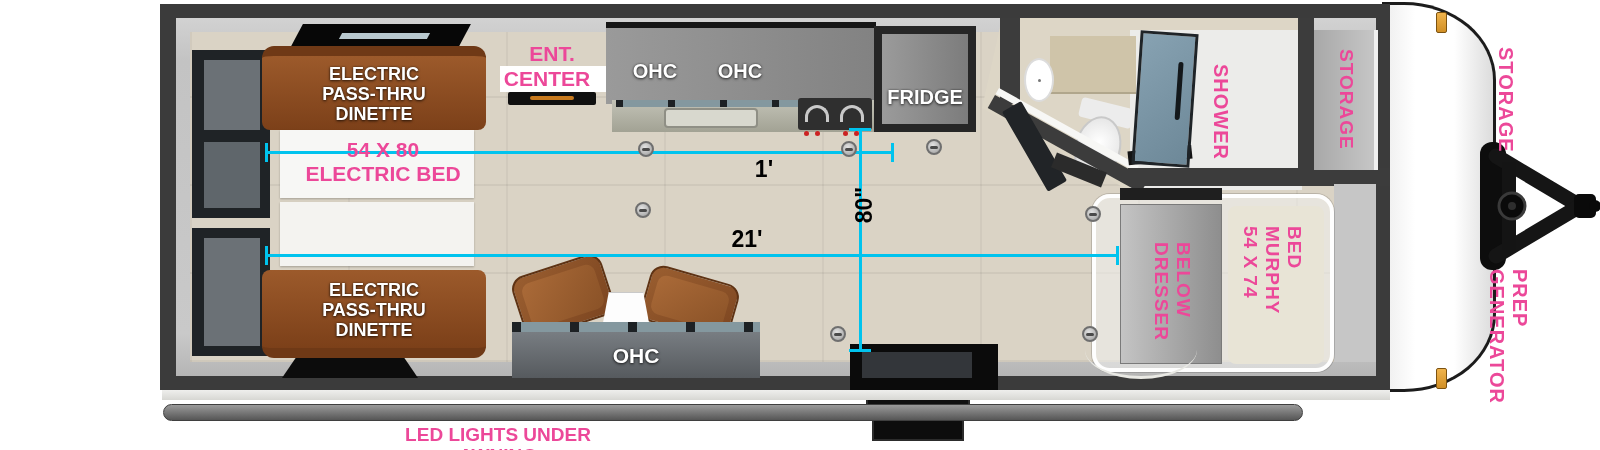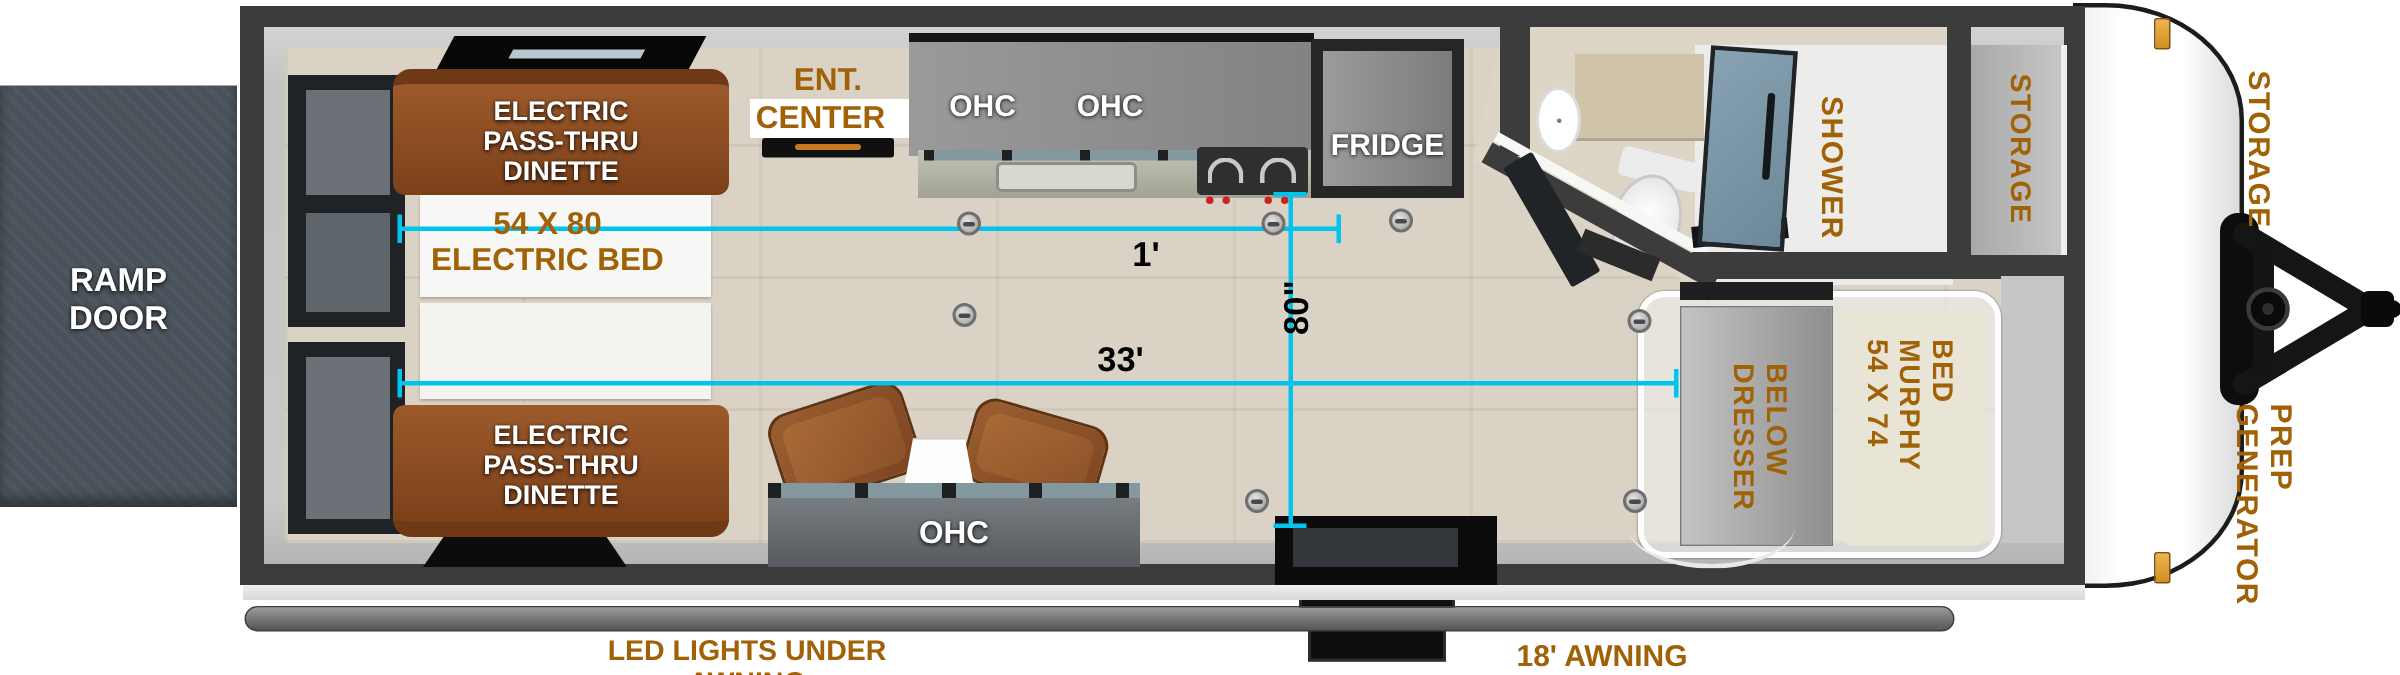--- a/index.html
+++ b/index.html
@@ -1,21 +1,21 @@
 <!DOCTYPE html>
 <html><head>
 <meta charset="utf-8">
 <style>
   html,body{margin:0;padding:0;background:#fff;}
   #canvas{position:relative;width:1600px;height:450px;background:#fff;overflow:hidden;
           font-family:"Liberation Sans","DejaVu Sans",sans-serif;}
   .abs{position:absolute;}
   .lbl{font-weight:bold;white-space:pre-line;text-align:center;line-height:1.12;}
   .wt{color:#fff;text-shadow:0 1px 3px rgba(0,0,0,.7),0 0 2px rgba(0,0,0,.45);}
-  .bk{color:#a16207;}
+  .bk{color:#ec4899;}
   .v{writing-mode:vertical-lr;text-orientation:mixed;white-space:pre-line;font-weight:bold;
      display:flex;align-items:center;justify-content:center;letter-spacing:1px;line-height:1.15;}
   .dim{background:#00C3EE;}
   .dimlbl{font-weight:bold;color:#000;font-size:23px;text-align:center;}
   .light{width:16px;height:16px;border-radius:50%;background:radial-gradient(circle at 40% 35%,#e3e3e3,#9b9b9b);
          border:2px solid #6f6f6f;box-sizing:border-box;}
   .light::after{content:"";position:absolute;left:2px;top:5px;width:8px;height:3px;background:#4a4a4a;border-radius:2px;}
   .chair{background:linear-gradient(135deg,#9a5e30,#7c4520);border-radius:14px;border:2px solid #5f3314;box-sizing:border-box;}
   .chair::before{content:"";position:absolute;inset:7px;background:linear-gradient(135deg,#aa6a38,#8a5227);border-radius:9px;}
   .wall{background:#3c3c3c;}
@@ -40,26 +40,20 @@
     <rect x="2" y="16" width="26" height="128" rx="12" fill="#0d0d0d"></rect>
     <line x1="18" y1="30" x2="102" y2="80" stroke="#151515" stroke-width="15" stroke-linecap="round"></line>
     <line x1="18" y1="130" x2="102" y2="80" stroke="#151515" stroke-width="15" stroke-linecap="round"></line>
     <rect x="24" y="36" width="14" height="88" fill="#141414"></rect>
     <rect x="96" y="68" width="22" height="24" rx="5" fill="#0a0a0a"></rect>
     <circle cx="117" cy="80" r="6" fill="#0a0a0a"></circle>
     <circle cx="34" cy="80" r="13" fill="#0a0a0a" stroke="#3a3a3a" stroke-width="3"></circle>
     <circle cx="34" cy="80" r="4" fill="#2e2e2e"></circle>
   </svg>
 
-  <div class="abs" style="left:0;top:57px;width:158px;height:281px;background:#49525a;
-              background-image:repeating-linear-gradient(45deg,rgba(255,255,255,.03) 0 3px,transparent 3px 7px);
-              box-shadow:inset 0 -6px 8px rgba(0,0,0,.35);">
-    <div class="abs lbl wt" style="left:0;right:0;top:118px;font-size:22px;">RAMP
-DOOR</div>
-  </div>
 
   <div class="abs" style="left:160px;top:4px;width:1230px;height:386px;background:#3b3b3b;"></div>
 
   <div class="abs" style="left:176px;top:18px;width:1200px;height:358px;
               background:linear-gradient(180deg,#d2d2d2,#c3c3c3 12%,#c9c9c9 88%,#b5b5b5);"></div>
 
   <div class="abs" style="left:190px;top:32px;width:1176px;height:330px;background:#dad3c5;
               background-image:repeating-linear-gradient(90deg,rgba(0,0,0,.045) 0 2px,transparent 2px 158px),
                                repeating-linear-gradient(0deg,rgba(0,0,0,.05) 0 2px,transparent 2px 88px);"></div>
 
@@ -199,41 +193,40 @@
   <div class="abs" style="left:872px;top:415px;width:92px;height:26px;background:#0d0d0d;border:2px solid #2c2c2c;box-sizing:border-box;"></div>
 
   <div class="abs dim" style="left:267px;top:151px;width:626px;height:3px;"></div>
   <div class="abs dim" style="left:265px;top:143px;width:3px;height:19px;"></div>
   <div class="abs dim" style="left:891px;top:143px;width:3px;height:19px;"></div>
   <div class="abs dimlbl" style="left:742px;top:156px;width:44px;">1'</div>
 
   <div class="abs dim" style="left:267px;top:254px;width:851px;height:3px;"></div>
   <div class="abs dim" style="left:265px;top:246px;width:3px;height:19px;"></div>
   <div class="abs dim" style="left:1116px;top:246px;width:3px;height:19px;"></div>
-  <div class="abs dimlbl" style="left:725px;top:226px;width:44px;">33'</div>
+  <div class="abs dimlbl" style="left:725px;top:226px;width:44px;">21'</div>
 
   <div class="abs dim" style="left:859px;top:129px;width:3px;height:223px;"></div>
   <div class="abs dim" style="left:849px;top:128px;width:22px;height:3px;"></div>
   <div class="abs dim" style="left:849px;top:349px;width:22px;height:3px;"></div>
   <div class="abs dimlbl" style="left:836px;top:190px;width:60px;height:30px;transform:rotate(-90deg);">80"</div>
 
-  <div class="abs lbl bk" style="left:268px;top:138px;width:194px;font-size:21px;">54 X 80
+  <div class="abs lbl bk" style="left:286px;top:138px;width:194px;font-size:21px;">54 X 80
 ELECTRIC BED</div>
 
   <div class="abs light" style="left:638px;top:141px;"></div>
   <div class="abs light" style="left:841px;top:141px;"></div>
   <div class="abs light" style="left:926px;top:139px;"></div>
   <div class="abs light" style="left:635px;top:202px;"></div>
   <div class="abs light" style="left:830px;top:326px;"></div>
   <div class="abs light" style="left:1082px;top:326px;"></div>
   <div class="abs light" style="left:1085px;top:206px;"></div>
 
   <div class="abs" style="left:162px;top:390px;width:1228px;height:10px;background:linear-gradient(#efefed,#d7d7d3);"></div>
   <div class="abs" style="left:163px;top:404px;width:1140px;height:17px;border-radius:9px;
               background:linear-gradient(#9a9a9a,#565656);border:1px solid #3f3f3f;box-sizing:border-box;"></div>
   <div class="abs lbl bk" style="left:368px;top:424px;width:260px;font-size:19px;">LED LIGHTS UNDER AWNING</div>
-  <div class="abs lbl bk" style="left:998px;top:427px;width:140px;font-size:20px;">18' AWNING</div>
 
   <div class="abs v bk" style="left:1490px;top:34px;width:30px;height:132px;font-size:20px;">STORAGE</div>
   <div class="abs v bk" style="left:1478px;top:266px;width:60px;height:140px;font-size:20px;">GENERATOR
 PREP</div>
 
 </div>
 
 </body></html>

